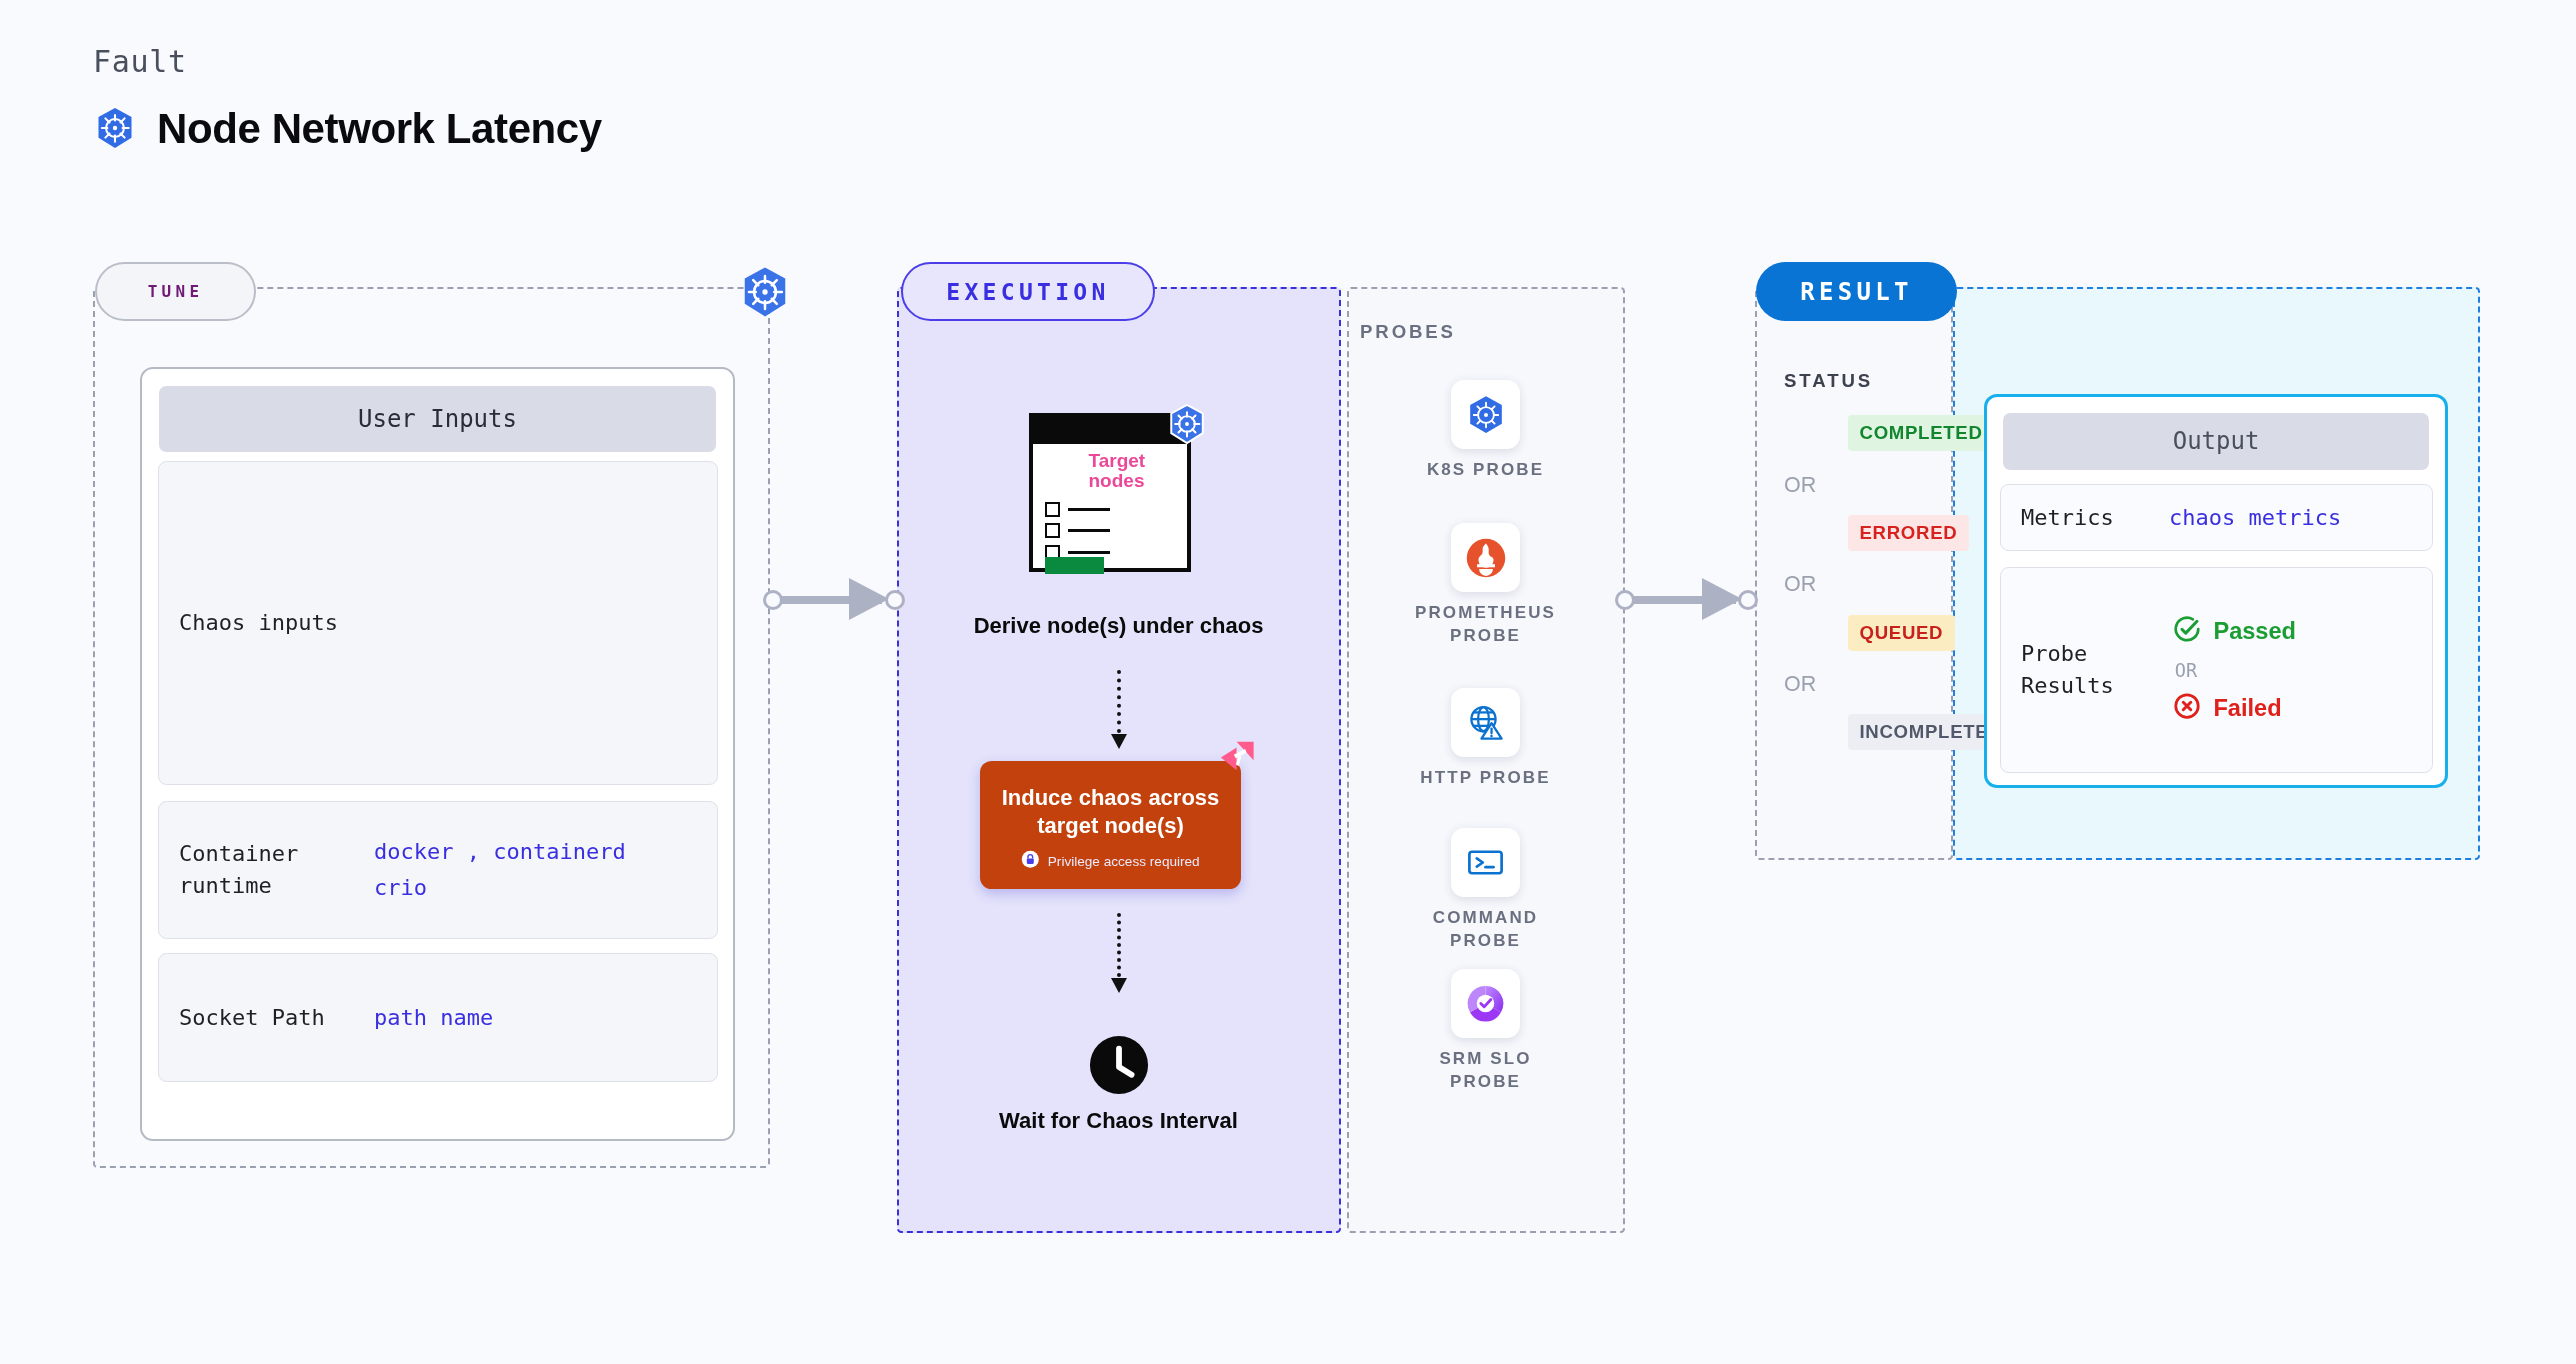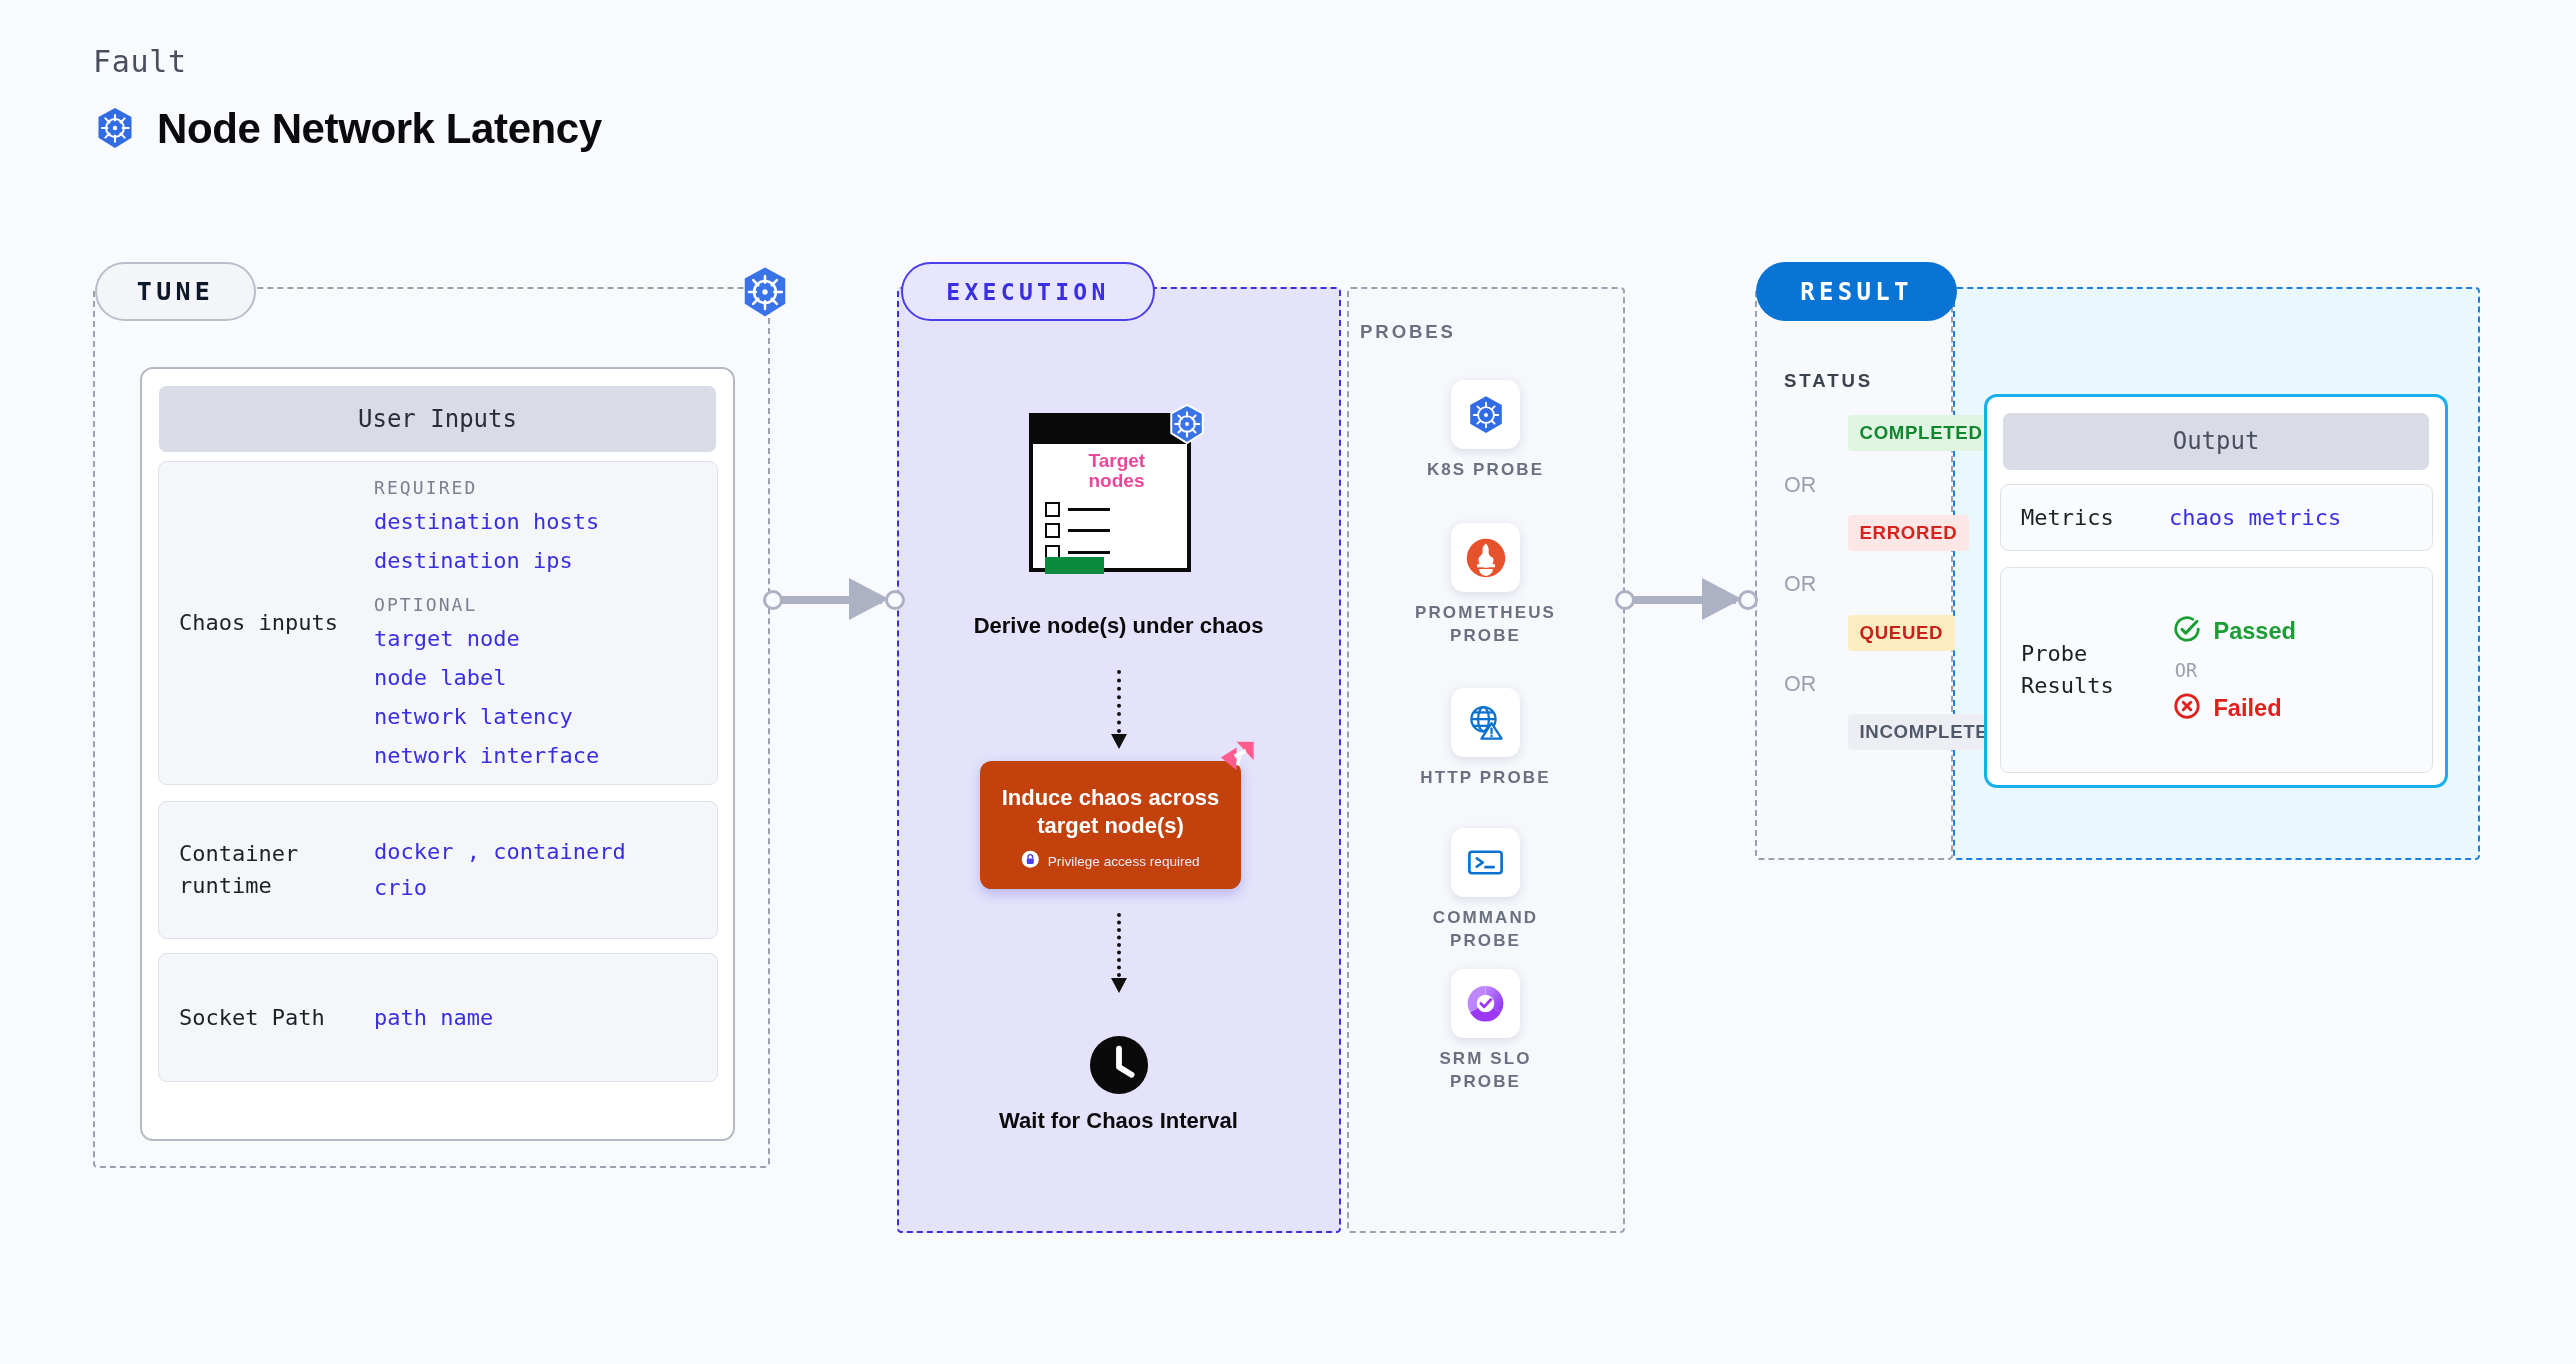--- a/index.html
+++ b/index.html
@@ -23,21 +23,21 @@
     border-radius:716px;font-weight:bold;letter-spacing:4.3px;
     font-family:"DejaVu Sans Mono","Liberation Mono",monospace;
     z-index:30;box-sizing:border-box;
   }
   .dashed-box{position:absolute;box-sizing:border-box;border-radius:4.3px;}
 
   
   #tune-box{left:93px;top:287px;width:677px;height:881px;
     border:2.1px dashed #9aa0b0;background:transparent;}
   #tune-tab{left:95px;top:262px;width:161px;height:59px;
-    background:#f4f5f9;border:2.1px solid #b9bec9;color:#0f172a;font-size:25px;}
+    background:#f4f5f9;border:2.1px solid #b9bec9;color:#701a75;font-size:16px;}
   #k8s-corner{position:absolute;left:738px;top:265px;width:54px;height:54px;z-index:40;}
 
   .inner-card{position:absolute;box-sizing:border-box;
     background:#ffffff;border:2.1px solid #b4b9c4;border-radius:13px;}
   #user-inputs-card{left:140px;top:367px;width:595px;height:774px;}
 
   .card-header{position:absolute;left:17px;top:17px;width:calc(100% - 34px);height:66px;
     background:#d9dce7;border-radius:7.2px;display:flex;align-items:center;justify-content:center;
     font-size:24px;color:#2a2d38;font-family:"DejaVu Sans Mono","Liberation Mono",monospace;}
 
@@ -197,30 +197,20 @@
     </g>
   </svg>
 </div>
 
 <div class="inner-card" id="user-inputs-card">
   <div class="card-header">User Inputs</div>
 </div>
 
 <div class="sub-card" id="chaos-inputs">
   <div class="sub-label">Chaos inputs</div>
-  <div class="sub-values">
-    <div class="grp-title">REQUIRED</div>
-    <div class="val">destination hosts</div>
-    <div class="val">destination ips</div>
-    <div class="grp-title" style="margin-top:24px">OPTIONAL</div>
-    <div class="val">target node</div>
-    <div class="val">node label</div>
-    <div class="val">network latency</div>
-    <div class="val">network interface</div>
-  </div>
 </div>
 
 <div class="sub-card" id="container-runtime">
   <div class="sub-label">Container runtime</div>
   <div class="sub-values">
     <div class="val" style="margin-bottom:14px">
       <span>docker</span>
       <span class="comma">,</span>
       <span>containerd</span>
     </div>

